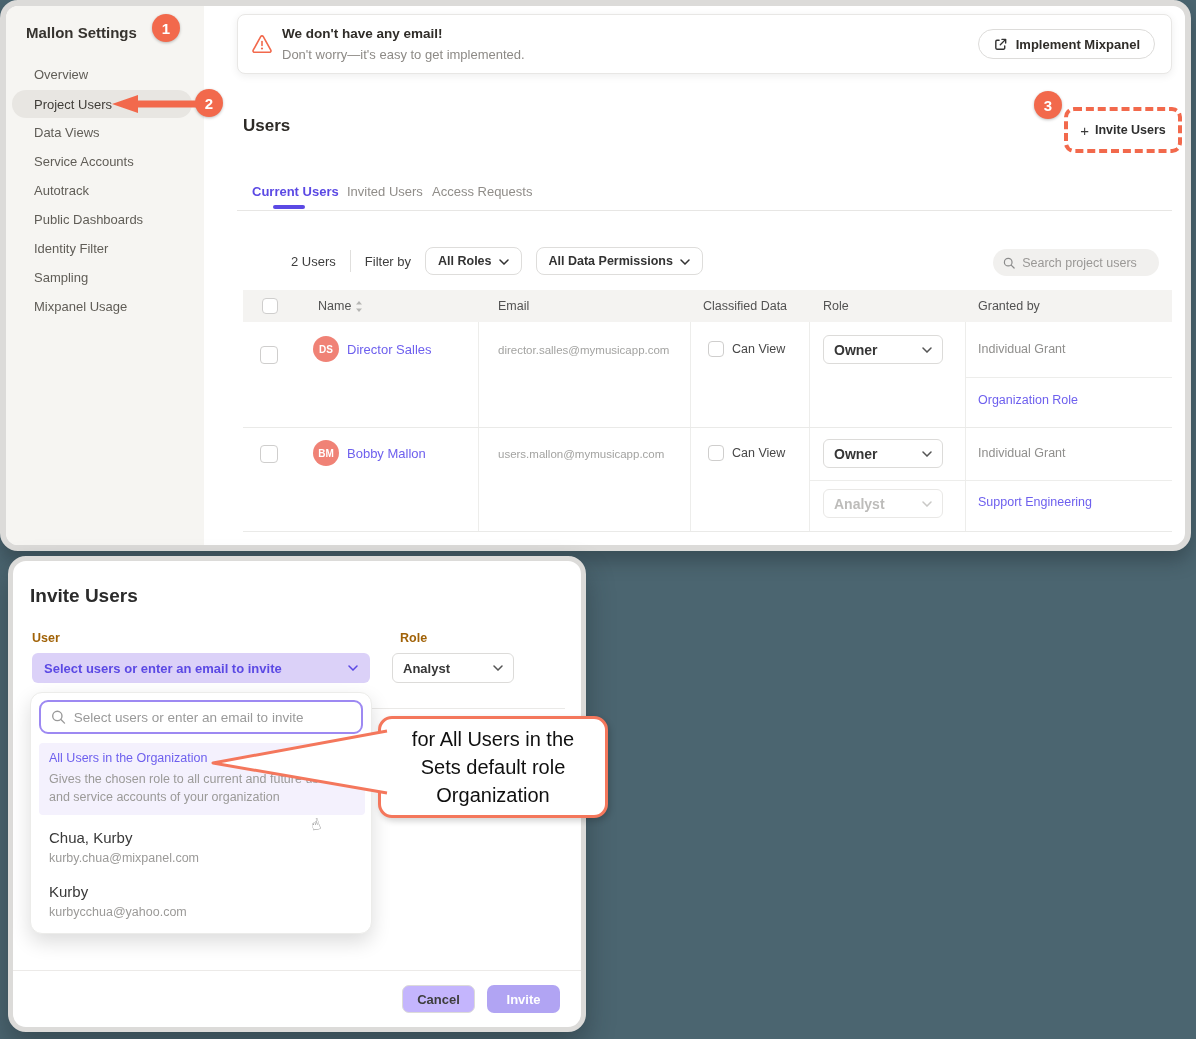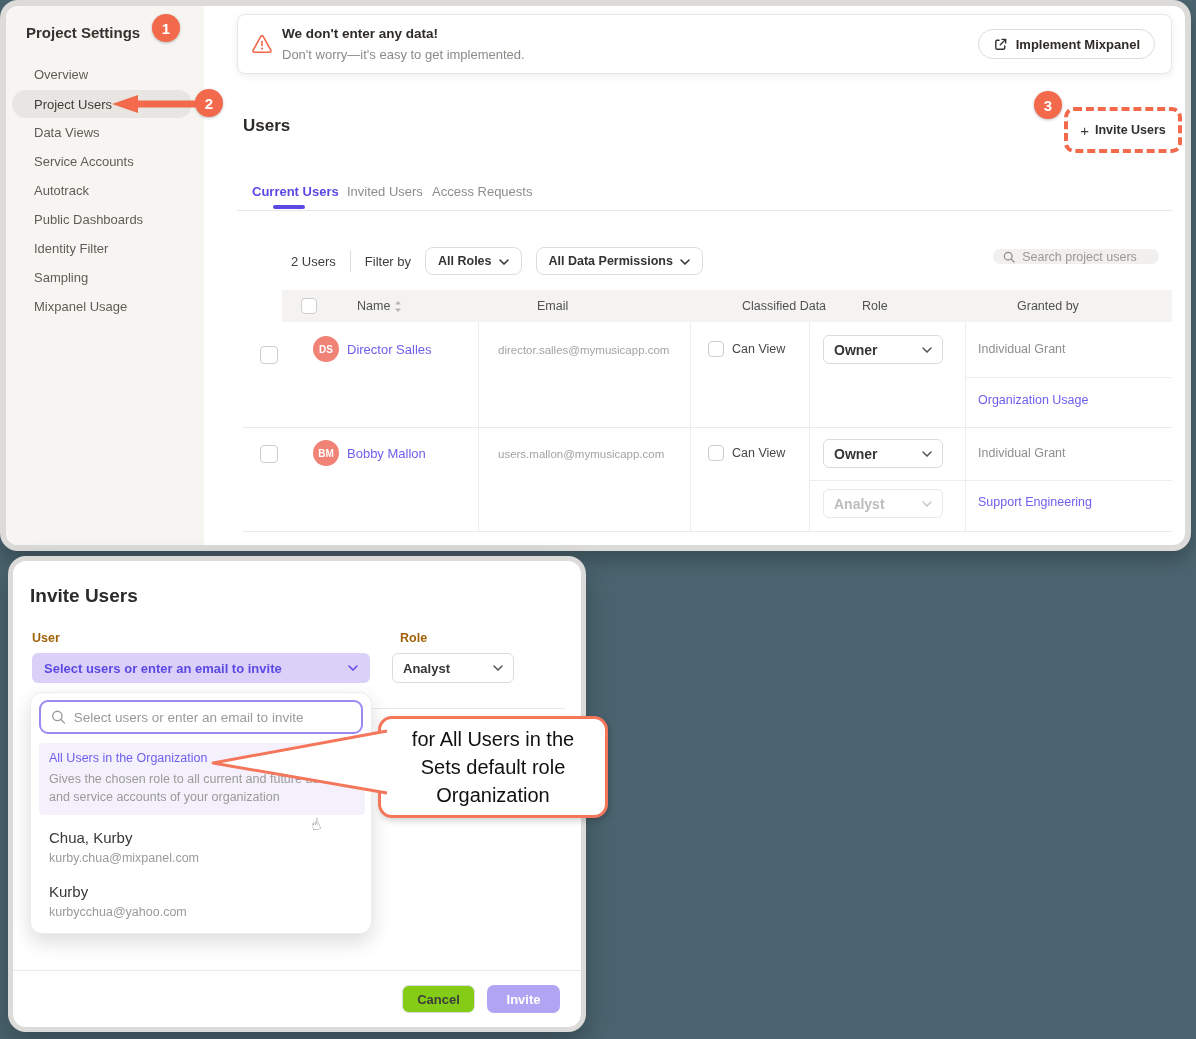--- a/index.html
+++ b/index.html
@@ -58,29 +58,29 @@
     border-radius:2px; background:var(--purple-deep,#5b49e4); }
   #tabs-divider { position:absolute; left:231px; top:204px; width:935px; height:1px; background:#e7e6e4; }
 
   
   #filter-bar { position:absolute; left:285px; top:240px; height:30px; display:flex; align-items:center; gap:14px; }
   #filter-bar .count { font-size:13px; color:#3e3e3e; font-weight:500;text-align:center; }
   #filter-bar .vsep { width:1px; height:22px; background:#e0dfdd; }
   #filter-bar .flabel { font-size:13px; color:#3e3e3e; }
   .chip { height:28px; padding:0 12px; border:1px solid #dedddb; border-radius:8px; background:#fff;
     display:flex; align-items:center; gap:7px; font-size:12.5px; font-weight:bold; color:#333; cursor:pointer; }
-  #search-users { position:absolute; left:987px; top:243px; width:166px; height:15px;
+  #search-users { position:absolute; left:987px; top:243px; width:166px; height:27px;
     background:#f1f0ee; border-radius:14px; display:flex; align-items:center; gap:7px; padding:0 10px; }
   #search-users input { border:none; background:transparent; outline:none; width:100%;
     font-size:12.5px; color:#777; font-family:inherit; }
   #search-users input::placeholder { color:#9a9896; }
 
   
   #table { position:absolute; left:237px; top:284px; width:929px; }
-  #thead { position:relative; height:32px; background:#f4f3f1;margin-left:39px; }
+  #thead { position:relative; height:32px; background:#f4f3f1; }
   .hcell { position:absolute; top:9px; font-size:12.5px; color:#525252; display:flex; align-items:center; gap:4px; }
   .trow { position:relative; border-bottom:1px solid #eaeae8; }
   .avatar { position:absolute; width:26px; height:26px; border-radius:50%; background:var(--avatar-bg,#f08276);
     color:#fff; font-size:10px; font-weight:bold; display:flex; align-items:center; justify-content:center; }
   .uname { position:absolute; font-size:13px; font-weight:500; }
   .uemail { position:absolute; font-size:11.5px; color:#a3a3a1; }
   .canview { position:absolute; display:flex; align-items:center; gap:8px; font-size:12.5px; color:#474747; }
   .granted { position:absolute; font-size:12.5px; color:#908f8d; }
   .granted-link { position:absolute; font-size:12.5px; }
   .subdiv { position:absolute; height:1px; background:#ededeb; }
@@ -110,39 +110,39 @@
   #opt-org .d { position:absolute; left:10px; top:27px; width:302px; font-size:12.5px; color:#9b9a98; line-height:18px; }
   .opt { position:absolute; left:18px; cursor:pointer; }
   .opt .t { font-size:15px; color:#393939; }
   .opt .d { font-size:12.5px; color:#9b9a98; margin-top:5px; }
   #hand-cursor { position:absolute; left:280px; top:122px; font-size:16px; color:#6f6f6f;
     transform:rotate(-15deg); }
 
   #dlg-footer-divider { position:absolute; left:0; top:409px; width:568px; height:1px; background:#eceae8; }
   .btn { position:absolute; top:424px; width:73px; height:28px; border-radius:7px; font-size:13px;
     font-weight:bold; display:flex; align-items:center; justify-content:center; cursor:pointer; }
-  #btn-cancel { left:389px; background:#84cc16; border:1px solid #dcdbd9; color:#3d3d3d; }
+  #btn-cancel { left:389px; background:#c4b5fd; border:1px solid #dcdbd9; color:#3d3d3d; }
   #btn-invite { left:474px; background:var(--invite-btn-bg,#b1a4f3); border:none; color:#fff; }
 
   
   #callout-tail { position:absolute; left:210px; top:723px; width:178px; height:78px; z-index:42; }
   #callout { position:absolute; left:378px; top:716px; width:230px; height:102px; z-index:41;
     background:#fff; border:3px solid var(--accent-soft,#f4775c); border-radius:14px;
     box-shadow:2px 3px 6px rgba(0,0,0,.18); display:flex; flex-direction:column;
     justify-content:center; text-align:center; font-size:20px; color:#101010; line-height:28px; }
 </style>
 </head>
 <body>
 
 <div id="root">
 
   <div id="top-card">
 
     <div id="sidebar">
-      <div id="sidebar-title">Project Settings</div>
+      <div id="sidebar-title">Mallon Settings</div>
       <span class="sb-item" style="top:61px">Overview</span>
       <div id="sb-active-pill">
         <span>Project Users</span>
       </div>
       <span class="sb-item" style="top:119px">Data Views</span>
       <span class="sb-item" style="top:148px">Service Accounts</span>
       <span class="sb-item" style="top:177px">Autotrack</span>
       <span class="sb-item" style="top:206px">Public Dashboards</span>
       <span class="sb-item" style="top:235px">Identity Filter</span>
       <span class="sb-item" style="top:264px">Sampling</span>
@@ -155,21 +155,21 @@
 
     <div class="step-badge" style="left:146px;top:8px">1</div>
     <div class="step-badge" style="left:189px;top:83px">2</div>
 
     <div id="banner">
       <svg class="abs" style="left:14px;top:20px" width="20" height="18" viewBox="0 0 20 18">
         <path d="M8.7 1.6 L1.2 15.2 a1.5 1.5 0 0 0 1.3 2.2 h15 a1.5 1.5 0 0 0 1.3 -2.2 L11.3 1.6 a1.5 1.5 0 0 0 -2.6 0 z" fill="none" stroke="var(--accent,#f2694c)" stroke-width="1.6" stroke-linejoin="round"></path>
         <line x1="10" y1="6.5" x2="10" y2="10.5" stroke="var(--accent,#f2694c)" stroke-width="1.6" stroke-linecap="round"></line>
         <circle cx="10" cy="13.5" r="1.1" fill="var(--accent,#f2694c)"></circle>
       </svg>
-      <div id="banner-title">We don't enter any data!</div>
+      <div id="banner-title">We don't have any email!</div>
       <div id="banner-sub">Don't worry—it's easy to get implemented.</div>
       <div id="banner-btn">
         <svg width="15" height="15" viewBox="0 0 16 16">
           <path d="M6.5 3.5 H4.2 A1.2 1.2 0 0 0 3 4.7 v7.1 A1.2 1.2 0 0 0 4.2 13 h7.1 a1.2 1.2 0 0 0 1.2-1.2 V9.5" fill="none" stroke="#333" stroke-width="1.5" stroke-linecap="round"></path>
           <path d="M9.5 2.5 h4 v4" fill="none" stroke="#333" stroke-width="1.5" stroke-linecap="round" stroke-linejoin="round"></path>
           <line x1="13.2" y1="2.8" x2="7.8" y2="8.2" stroke="#333" stroke-width="1.5" stroke-linecap="round"></line>
         </svg>
         <span>Implement Mixpanel</span>
       </div>
     </div>
@@ -248,21 +248,21 @@
         <div class="select abs" style="left:580px;top:13px;width:120px;height:29px">
           <span>Owner</span>
           <span class="chev">
             <svg width="10" height="6" viewBox="0 0 10 6">
                 <path d="M1 1l4 4 4-4" fill="none" stroke="currentColor" stroke-width="1.5" stroke-linecap="round"></path>
               </svg>
           </span>
         </div>
         <span class="granted" style="left:735px;top:20px">Individual Grant</span>
         <span class="subdiv" style="left:722px;top:55px;width:207px"></span>
-        <span class="granted-link link" style="left:735px;top:71px">Organization Usage</span>
+        <span class="granted-link link" style="left:735px;top:71px">Organization Role</span>
       </div>
 
       <div class="trow" style="height:104px">
         <span class="vline" style="left:235px"></span>
         <span class="vline" style="left:447px"></span>
         <span class="vline" style="left:566px"></span>
         <span class="vline" style="left:722px"></span>
         <span class="cb abs" style="left:17px;top:17px;width:18px;height:18px"></span>
         <span class="avatar" style="left:70px;top:12px">BM</span>
         <span class="uname link" style="left:104px;top:18px">Bobby Mallon</span>

